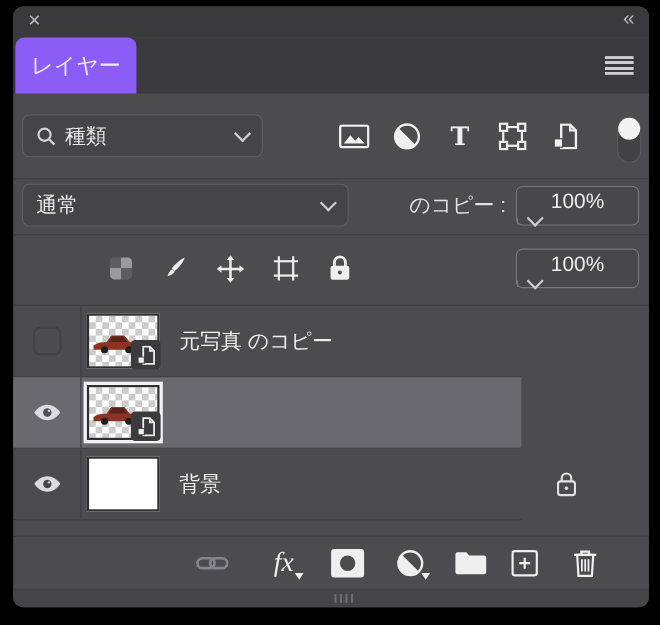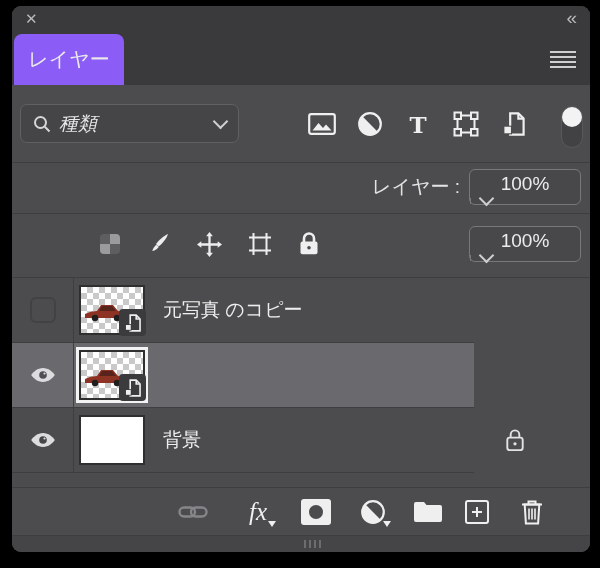--- a/index.html
+++ b/index.html
@@ -10,21 +10,21 @@
   .close-x{position:absolute;left:13px;top:4px;font-size:15px;color:#b9b9bb;cursor:default;}
   .collapse{position:absolute;right:14px;top:1px;font-size:19px;color:#b9b9bb;letter-spacing:-1px;}
   .tabbar{position:absolute;left:0;top:28px;right:0;height:51px;background:#3a3a3c;}
   .tab{position:absolute;left:2px;top:0;width:110px;height:51px;background:#8b5cf6;border-radius:8px 8px 0 0;
     display:flex;align-items:center;justify-content:center;font-size:20px;color:#e9e9ea;}
   .burger{position:absolute;right:14px;top:17px;width:26px;height:17px;
     background:repeating-linear-gradient(#cfcfd1 0 2.4px,transparent 2.4px 4.9px);}
   .hr{position:absolute;left:0;right:0;height:1px;background:#3e3e40;}
   
   .select{position:absolute;height:39px;background:#454547;border:1px solid #606062;border-radius:7px;
-    box-sizing:border-box;display:flex;align-items:center;padding:0 12px;color:#e9e9ea;font-size:19px;font-style:italic;}
+    box-sizing:border-box;display:flex;align-items:center;padding:0 12px;color:#e9e9ea;font-size:19px;}
   .chev{width:9px;height:9px;border-right:2px solid #cfcfd1;border-bottom:2px solid #cfcfd1;
     transform:rotate(45deg);margin-top:-5px;}
   .select .chev{margin-left:auto;}
   
   .ficons{position:absolute;left:293px;top:98px;height:40px;display:flex;align-items:center;gap:14px;}
   .fbtn{width:34px;height:34px;display:flex;align-items:center;justify-content:center;}
   .type-T{font-family:"DejaVu Serif","Liberation Serif",serif;font-weight:bold;font-size:23px;color:#efeff0;}
   .toggle{position:absolute;left:549px;top:100px;width:22px;height:42px;border-radius:11px;
     background:#424244;border:1px solid #59595b;box-sizing:border-box;}
   .knob{position:absolute;left:0px;top:0px;width:20px;height:20px;border-radius:50%;background:#f3f3f4;}
@@ -130,21 +130,25 @@
         <rect x="1.2" y="13.5" width="6" height="6" fill="#efeff0"></rect>
           </svg>
     </div>
   </div>
   <div class="toggle">
     <div class="knob"></div>
   </div>
 
   <div class="hr" style="top:156px"></div>
 
-  <div class="rlabel" style="left:300px;top:161px;width:148px;">レイヤー :</div>
+  <div class="select" style="left:8px;top:161px;width:297px;">
+    <span>通常</span>
+    <span class="chev"></span>
+  </div>
+  <div class="rlabel" style="left:300px;top:161px;width:148px;">のコピー :</div>
   <div class="vbox" style="top:163px;">
     <span class="num">100%</span>
     <span class="dd">
           <span class="chev"></span>
         </span>
   </div>
 
   <div class="hr" style="top:207px"></div>
 
   <div class="lockicons" style="left:88px;width:220px;justify-content:space-between;">

